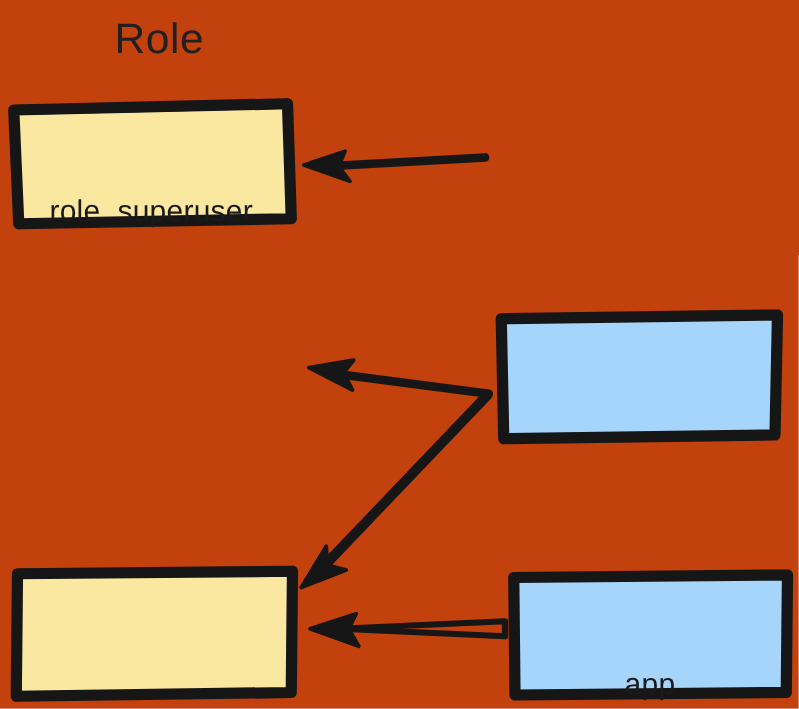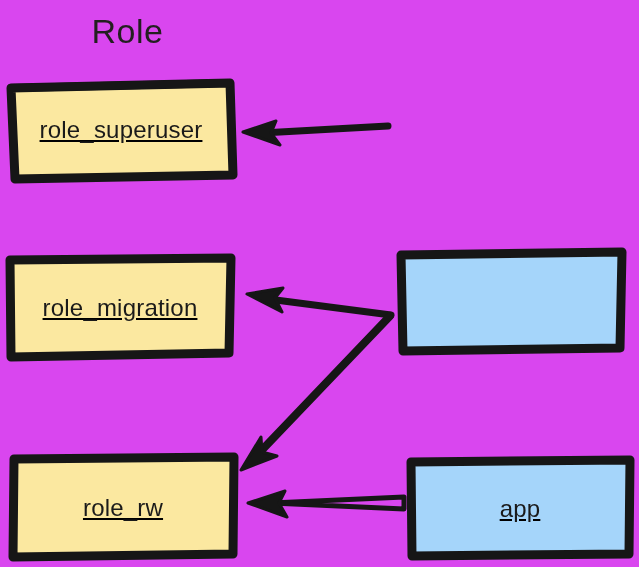--- a/index.html
+++ b/index.html
@@ -7,42 +7,41 @@
     padding: 0;
     background: #ffffff;
   }
   body {
     font-family: "Liberation Sans", sans-serif;
   }
   #diagram-root {
     position: relative;
     width: 639px;
     height: 567px;
-    background: #d946ef;
+    background: #c2410c;
     overflow: hidden;
   }
   .col-header {
     position: absolute;
     font-size: 34px;
     color: #231f20;
     font-weight: 400;
     letter-spacing: 0.5px;
     text-align: center;
     white-space: nowrap;
   }
   #header-role  { left: 20px;  top: 12px; width: 215px; }
   #header-user  { left: 395px; top: 12px; width: 230px; }
 
   .node {
     position: absolute;
     box-sizing: border-box;
     display: flex;
-    align-items: center;
+    align-items: flex-end;
     justify-content: center;
-    text-decoration: underline;
   }
   .node .node-label {
     position: relative;
     z-index: 3;
     font-size: 24px;
     color: #1a1a1a;
     white-space: nowrap;
     letter-spacing: 0.2px;
   }
   .node svg.node-shape {
@@ -76,38 +75,31 @@
 
   <div class="node" style="left:6px; top:76px; width:230px; height:108px;">
     <svg class="node-shape" viewBox="0 0 230 108" preserveAspectRatio="none">
       <path d="M5,12 L224,7 L227,99 L9,103 Z" fill="#FBE8A0" stroke="#161616" stroke-width="9" stroke-linejoin="round" stroke-linecap="round"></path>
       <path d="M5,12 L224,7" fill="none" stroke="#161616" stroke-width="8" stroke-linecap="round"></path>
     </svg>
     <span class="node-label">role_superuser</span>
   </div>
 
 
-  <div class="node" style="left:3px; top:252px; width:234px; height:112px;">
-    <svg class="node-shape" viewBox="0 0 234 112" preserveAspectRatio="none">
-      <path d="M7,8 L228,6 L226,101 L8,105 Z" fill="#FBE8A0" stroke="#161616" stroke-width="9" stroke-linejoin="round" stroke-linecap="round"></path>
-    </svg>
-    <span class="node-label">role_migration</span>
-  </div>
 
   <div class="node" style="left:394px; top:248px; width:234px; height:110px;">
     <svg class="node-shape" viewBox="0 0 234 110" preserveAspectRatio="none">
       <path d="M7,7 L228,4 L226,100 L9,103 Z" fill="#A5D5FA" stroke="#161616" stroke-width="9" stroke-linejoin="round" stroke-linecap="round"></path>
     </svg>
   </div>
 
   <div class="node" style="left:6px; top:452px; width:234px; height:112px;">
     <svg class="node-shape" viewBox="0 0 234 112" preserveAspectRatio="none">
       <path d="M8,7 L228,5 L227,102 L7,105 Z" fill="#FBE8A0" stroke="#161616" stroke-width="9" stroke-linejoin="round" stroke-linecap="round"></path>
     </svg>
-    <span class="node-label">role_rw</span>
   </div>
 
   <div class="node" style="left:404px; top:456px; width:232px; height:106px;">
     <svg class="node-shape" viewBox="0 0 232 106" preserveAspectRatio="none">
       <path d="M7,6 L226,4 L225,98 L8,100 Z" fill="#A5D5FA" stroke="#161616" stroke-width="9" stroke-linejoin="round" stroke-linecap="round"></path>
     </svg>
     <span class="node-label">app</span>
   </div>
 
   <svg id="arrow-layer" viewBox="0 0 639 567">

